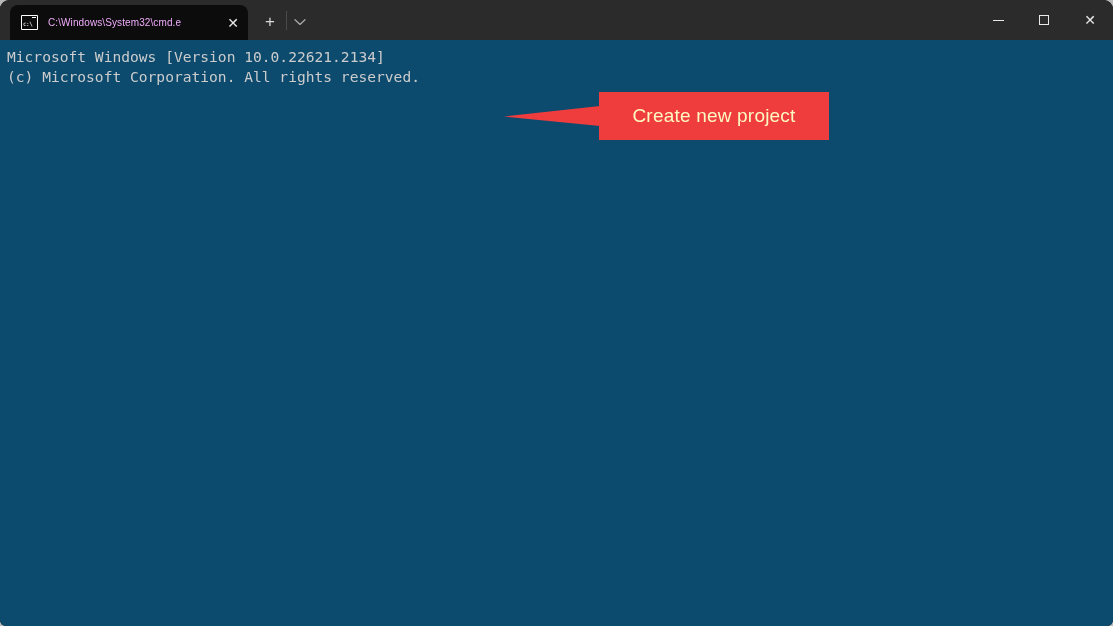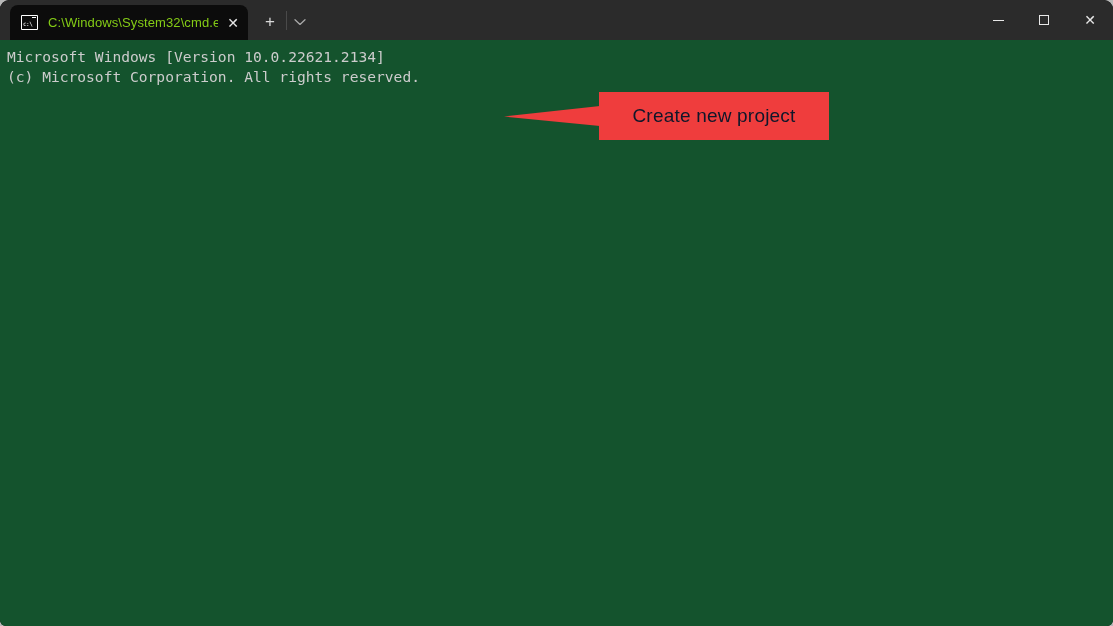--- a/index.html
+++ b/index.html
@@ -84,22 +84,22 @@
     background: #0c0c0c;
     color: #ffffff;
     font-family: "DejaVu Sans Mono", monospace;
     font-size: 6px;
     line-height: 10px;
     padding-left: 1px;
     box-sizing: border-box;
     letter-spacing: -0.5px;
   }
   .tab-title {
-    color: #84cc16;
-    font-size: 13px;
+    color: #f0abfc;
+    font-size: 10px;
     font-family: "Liberation Sans", sans-serif;
     white-space: nowrap;
     overflow: hidden;
     flex: 1 1 auto;
     letter-spacing: 0.1px;
   }
   .tab-close {
     flex: 0 0 auto;
     width: 30px;
     height: 30px;
@@ -177,21 +177,21 @@
     font-family: "Liberation Sans", sans-serif;
   }
 
   
   .terminal {
     position: absolute;
     left: 0;
     top: 40px;
     width: 1113px;
     height: 586px;
-    background: #14532d;
+    background: #0c4a6e;
     padding: 7px 0 0 7px;
     box-sizing: border-box;
   }
   .term-line {
     color: #cccccc;
     font-family: "DejaVu Sans Mono", monospace;
     font-size: 14.6px;
     line-height: 19.5px;
     white-space: pre;
     letter-spacing: 0px;
@@ -204,21 +204,21 @@
     left: 599px;
     top: 92px;
     width: 230px;
     height: 48px;
     background: #ef3d3d;
     display: flex;
     align-items: center;
     justify-content: center;
   }
   .callout-text {
-    color: #0f172a;
+    color: #fef9c3;
     font-family: "Liberation Sans", sans-serif;
     font-size: 19px;
     letter-spacing: 0.2px;
     white-space: nowrap;
   }
   .callout-arrow {
     position: absolute;
     left: 504px;
     top: 106px;
     width: 96px;

